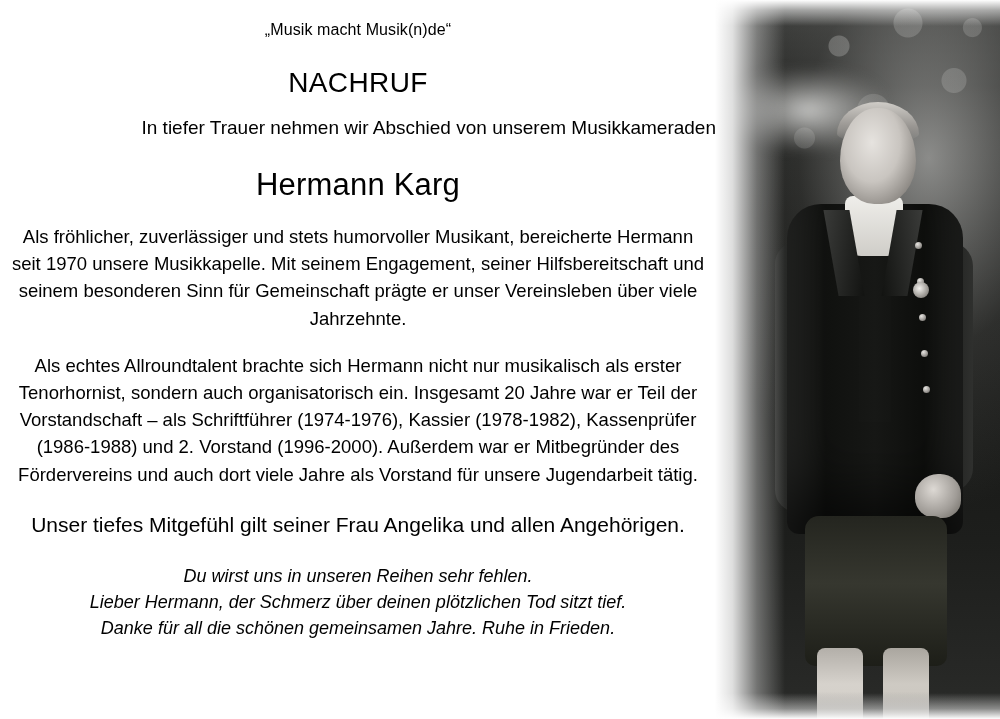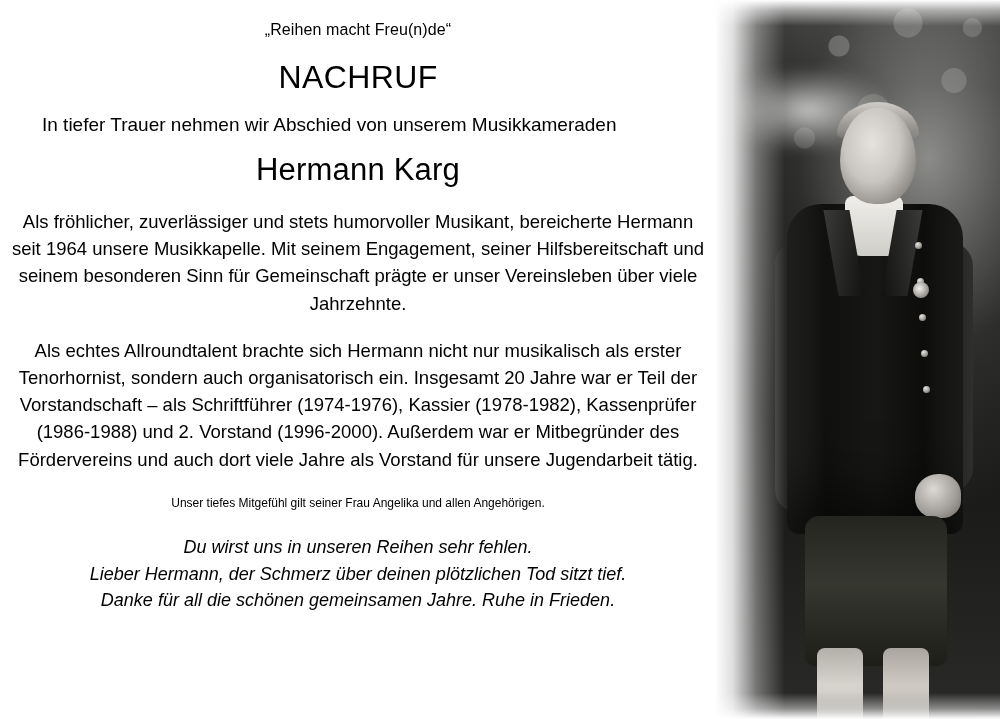--- a/index.html
+++ b/index.html
@@ -191,45 +191,45 @@
     color: #000;
   }
   .motto {
     text-align: center;
     font-size: 16px;
     margin-top: 21px;
     letter-spacing: 0.1px;
   }
   .nachruf {
     text-align: center;
-    font-size: 32px;
-    margin-top: 20px;
+    font-size: 28px;
+    margin-top: 28px;
     letter-spacing: 0.4px;
   }
   .intro {
-    text-align: left;
+    text-align: right;
     font-size: 19px;
     margin-top: 18px;
     padding-left: 42px;
   }
   .name {
     text-align: center;
     font-size: 31px;
-    margin-top: 16px;
+    margin-top: 28px;
     letter-spacing: 0.2px;
   }
   .para {
     text-align: center;
     font-size: 18.5px;
     line-height: 1.47;
     margin: 20px 6px 0 6px;
   }
   .single {
     text-align: center;
-    font-size: 12px;
+    font-size: 21px;
     line-height: 1.47;
     margin: 22px 6px 0 6px;
   }
   .verse {
     text-align: center;
     font-size: 18px;
     font-style: italic;
     line-height: 1.47;
     margin: 22px 6px 0 6px;
   }
@@ -264,26 +264,26 @@
       <div class="fig-leg-r"></div>
       <div class="fig-ground"></div>
     </div>
 
     <div class="feather-left"></div>
     <div class="feather-top"></div>
     <div class="feather-bottom"></div>
   </div>
 
   <div class="content">
-    <div class="motto">„Reihen macht Freu(n)de“</div>
+    <div class="motto">„Musik macht Musik(n)de“</div>
     <div class="nachruf">NACHRUF</div>
     <div class="intro">In tiefer Trauer nehmen wir Abschied von unserem Musikkameraden</div>
     <div class="name">Hermann Karg</div>
 
-    <div class="para">Als fröhlicher, zuverlässiger und stets humorvoller Musikant, bereicherte Hermann seit 1964 unsere Musikkapelle. Mit seinem Engagement, seiner Hilfsbereitschaft und seinem besonderen Sinn für Gemeinschaft prägte er unser Vereinsleben über viele Jahrzehnte.</div>
+    <div class="para">Als fröhlicher, zuverlässiger und stets humorvoller Musikant, bereicherte Hermann seit 1970 unsere Musikkapelle. Mit seinem Engagement, seiner Hilfsbereitschaft und seinem besonderen Sinn für Gemeinschaft prägte er unser Vereinsleben über viele Jahrzehnte.</div>
     <div class="para">Als echtes Allroundtalent brachte sich Hermann nicht nur musikalisch als erster Tenorhornist, sondern auch organisatorisch ein. Insgesamt 20 Jahre war er Teil der Vorstandschaft – als Schriftführer (1974-1976), Kassier (1978-1982), Kassenprüfer (1986-1988) und 2. Vorstand (1996-2000). Außerdem war er Mitbegründer des Fördervereins und auch dort viele Jahre als Vorstand für unsere Jugendarbeit tätig.</div>
 
     <div class="single">Unser tiefes Mitgefühl gilt seiner Frau Angelika und allen Angehörigen.</div>
 
     <div class="verse">
       <div>Du wirst uns in unseren Reihen sehr fehlen.</div>
       <div>Lieber Hermann, der Schmerz über deinen plötzlichen Tod sitzt tief.</div>
       <div>Danke für all die schönen gemeinsamen Jahre. Ruhe in Frieden.</div>
     </div>
 

